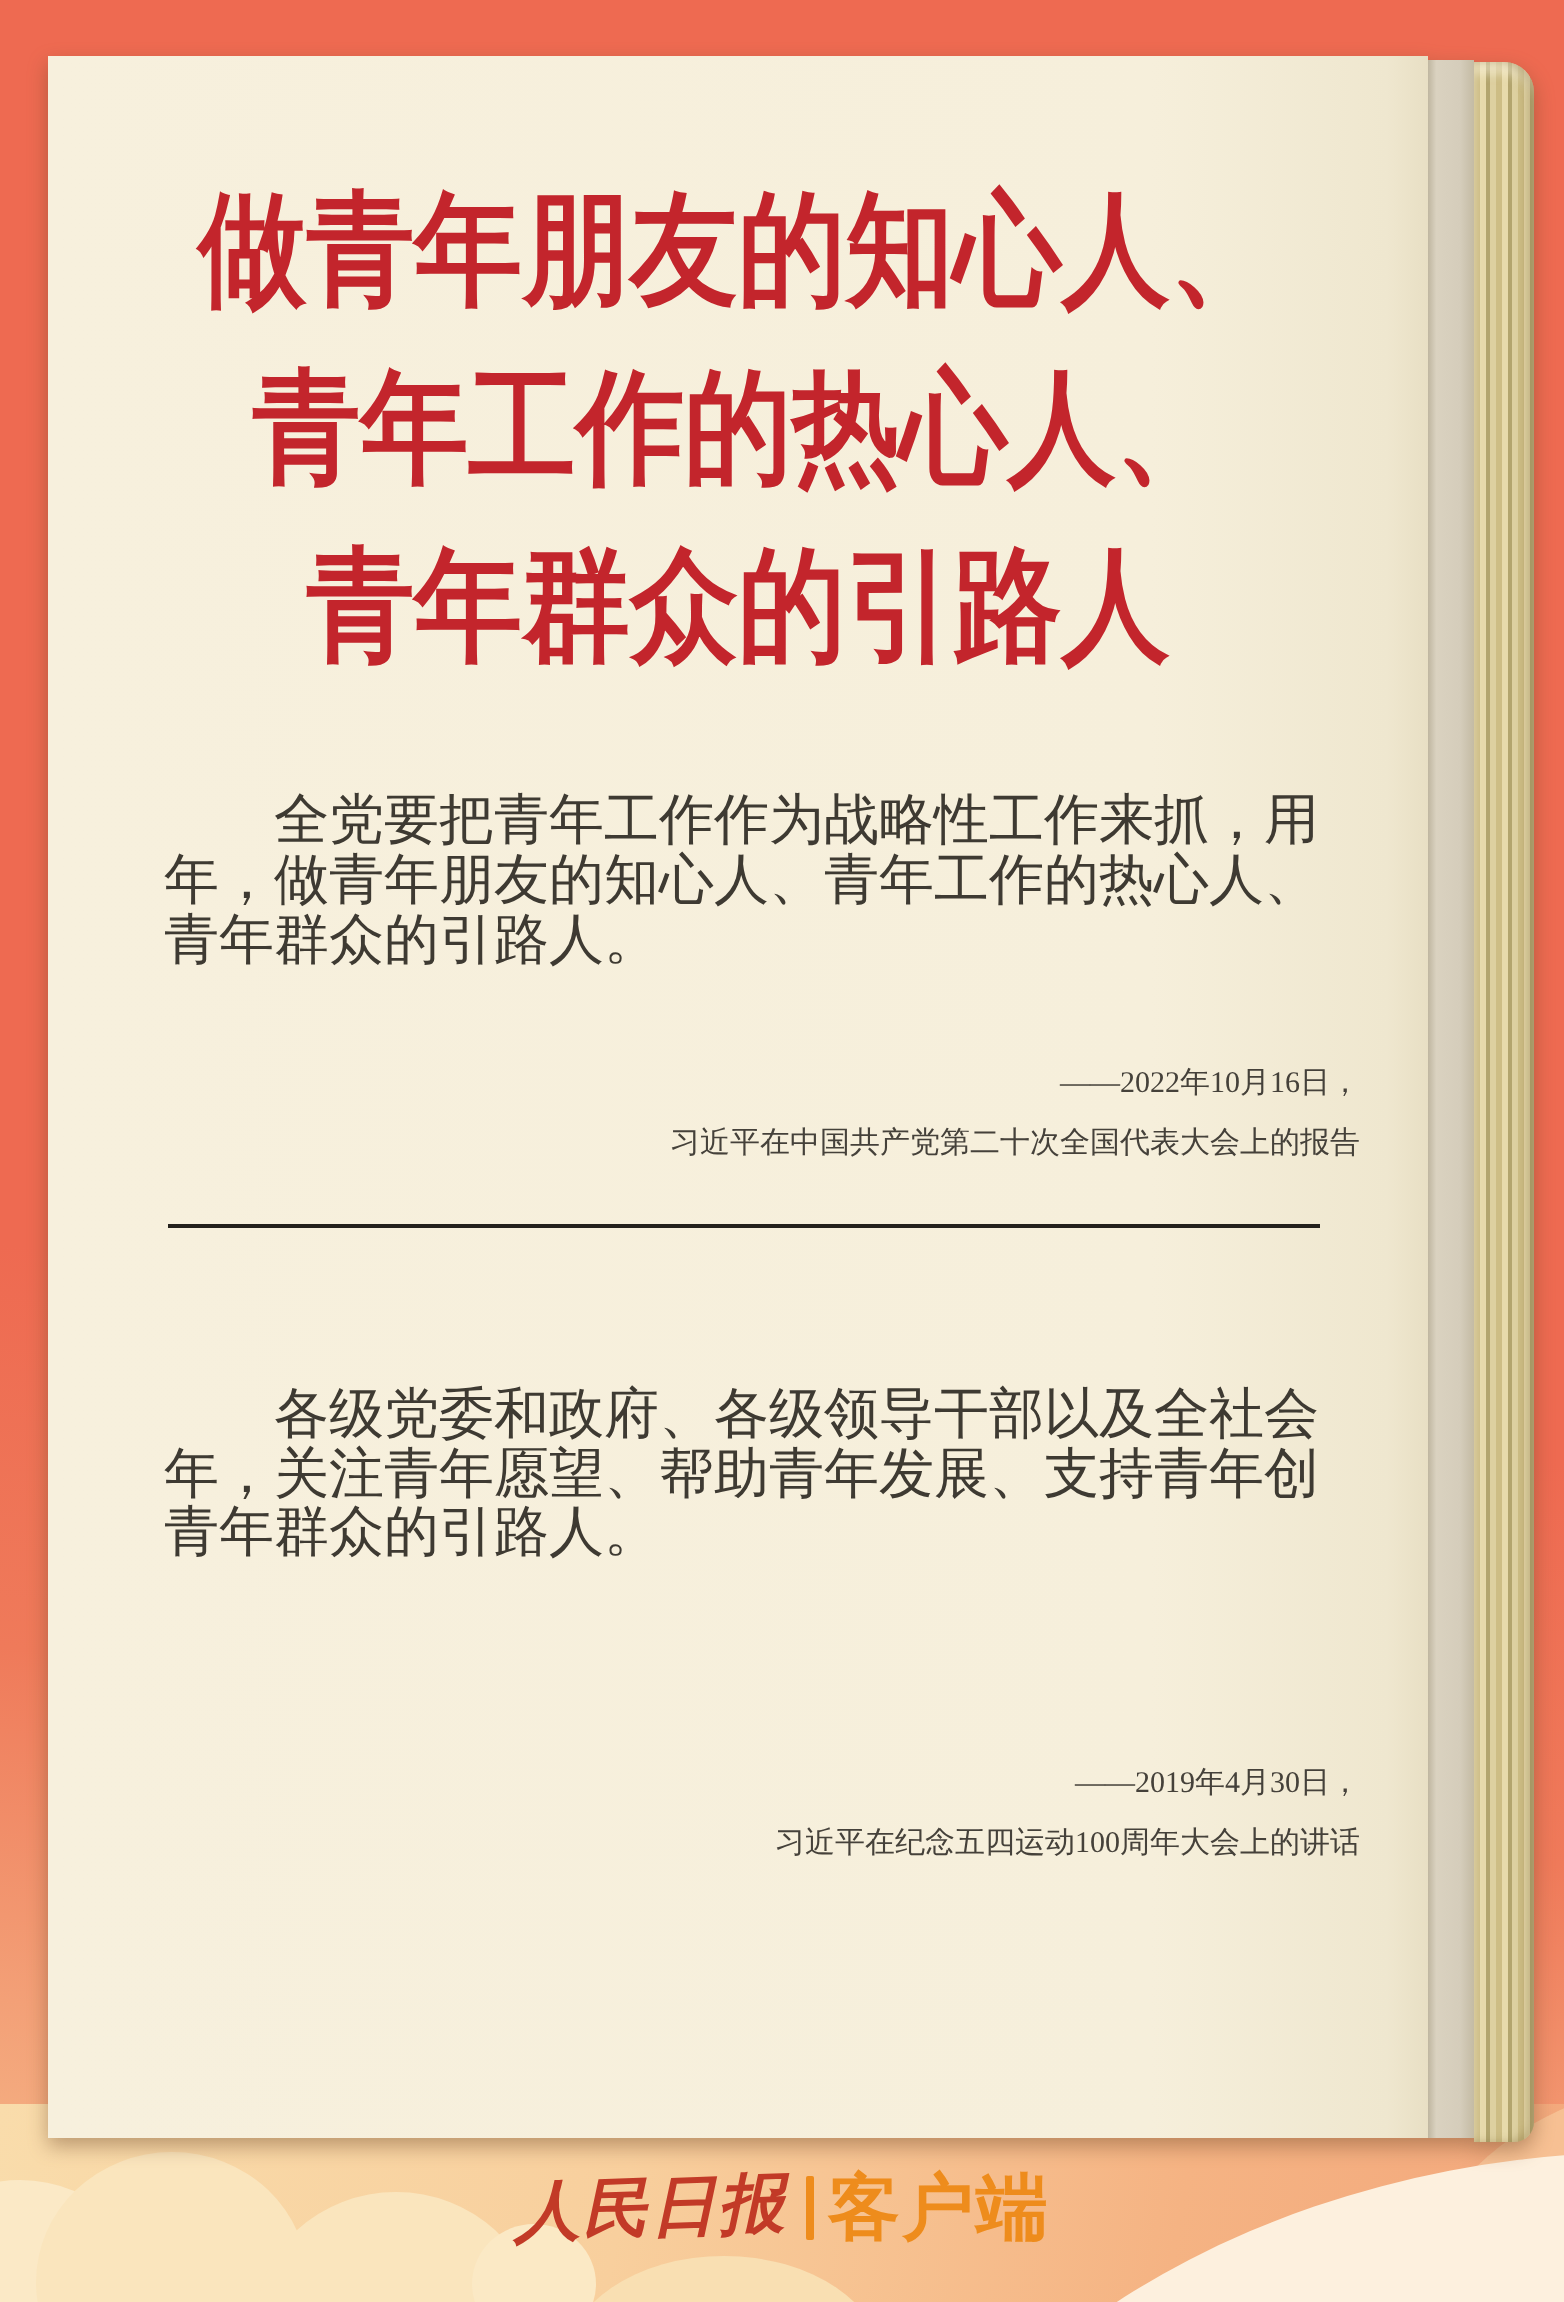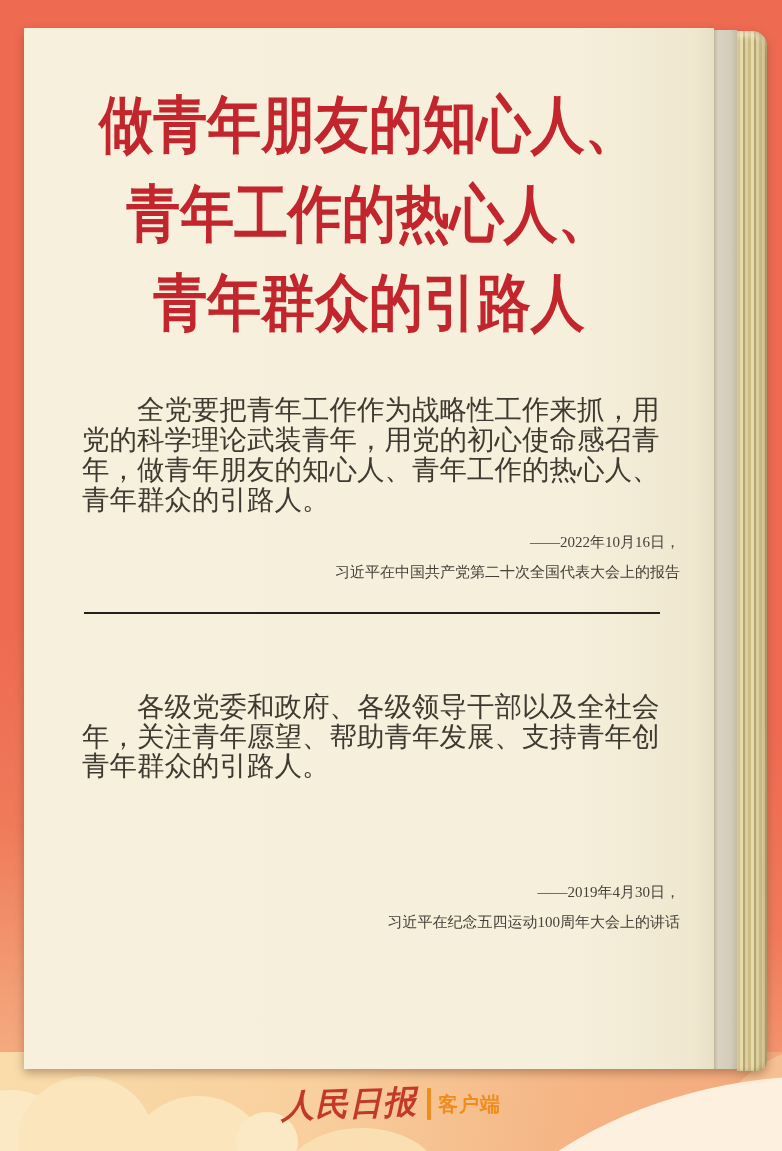--- a/index.html
+++ b/index.html
@@ -79,21 +79,21 @@
     position:absolute;left:0;top:1082px;width:782px;height:44px;z-index:6;
     display:flex;align-items:center;justify-content:center;
   }
   .brand-name{
     color:#c23a27;font-size:33px;font-weight:bold;font-style:italic;
     font-family:"DejaVu Serif","Liberation Serif",serif;
     transform:rotate(-2deg);letter-spacing:1px;
   }
   .brand-bar{width:4px;height:32px;background:#ee8c1c;margin:0 7px 0 10px;border-radius:1px;}
   .brand-suffix{
-    color:#ee8c1c;font-size:20px;font-weight:bold;letter-spacing:1px;
+    color:#ee8c1c;font-size:36px;font-weight:bold;letter-spacing:1px;
     font-family:"DejaVu Sans","Liberation Sans",sans-serif;
   }
 </style>
 </head>
 <body>
 
 <div class="bg"></div>
 <div class="band"></div>
 
 <div class="cloud c5"></div>
@@ -110,21 +110,20 @@
   <div class="edge-gold"></div>
 
   <div class="title">
     <div>做青年朋友的知心人、</div>
     <div>青年工作的热心人、</div>
     <div>青年群众的引路人</div>
   </div>
 
   <div class="quote q1">
     <div class="ln first">全党要把青年工作作为战略性工作来抓，用</div>
-    <div class="ln">党的科学理论武装青年，用党的初心使命感召青</div>
     <div class="ln">年，做青年朋友的知心人、青年工作的热心人、</div>
     <div class="ln">青年群众的引路人。</div>
   </div>
 
   <div class="attr a1">
     <div>——2022年10月16日，</div>
     <div>习近平在中国共产党第二十次全国代表大会上的报告</div>
   </div>
 
   <div class="divider"></div>

